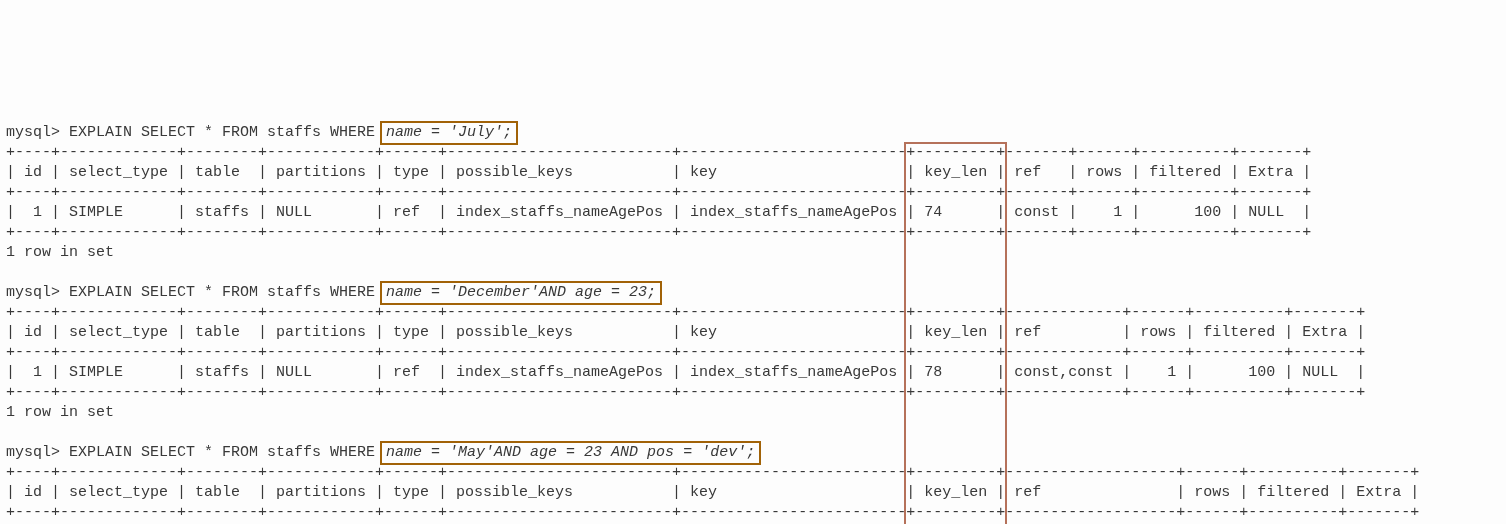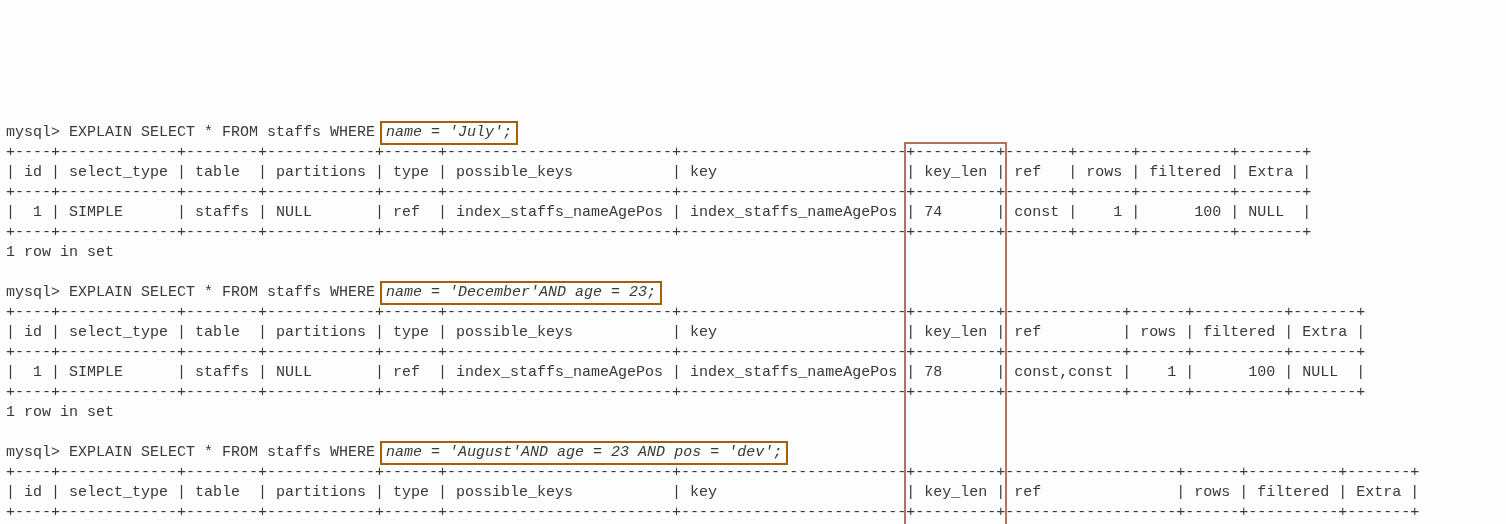--- a/index.html
+++ b/index.html
@@ -49,21 +49,21 @@
 <span>1 row in set</span>
 
 <span>mysql&gt; </span><span>EXPLAIN SELECT * FROM staffs WHERE </span><span class="hl">name = 'December'AND age = 23;</span>
 <span>+----+-------------+--------+------------+------+-------------------------+-------------------------+---------+-------------+------+----------+-------+</span>
 <span>| id | select_type | table  | partitions | type | possible_keys           | key                     | key_len | ref         | rows | filtered | Extra |</span>
 <span>+----+-------------+--------+------------+------+-------------------------+-------------------------+---------+-------------+------+----------+-------+</span>
 <span>|  1 | SIMPLE      | staffs | NULL       | ref  | index_staffs_nameAgePos | index_staffs_nameAgePos | 78      | const,const |    1 |      100 | NULL  |</span>
 <span>+----+-------------+--------+------------+------+-------------------------+-------------------------+---------+-------------+------+----------+-------+</span>
 <span>1 row in set</span>
 
-<span>mysql&gt; </span><span>EXPLAIN SELECT * FROM staffs WHERE </span><span class="hl">name = 'August'AND age = 23 AND pos = 'dev';</span>
+<span>mysql&gt; </span><span>EXPLAIN SELECT * FROM staffs WHERE </span><span class="hl">name = 'May'AND age = 23 AND pos = 'dev';</span>
 <span>+----+-------------+--------+------------+------+-------------------------+-------------------------+---------+-------------------+------+----------+-------+</span>
 <span>| id | select_type | table  | partitions | type | possible_keys           | key                     | key_len | ref               | rows | filtered | Extra |</span>
 <span>+----+-------------+--------+------------+------+-------------------------+-------------------------+---------+-------------------+------+----------+-------+</span>
 
 
 <div class="vbox" id="keylen-box" style="left: 904.156px; width: 99.0172px; top: 42px; height: 401px;"></div>
 </div>
 
 
 

